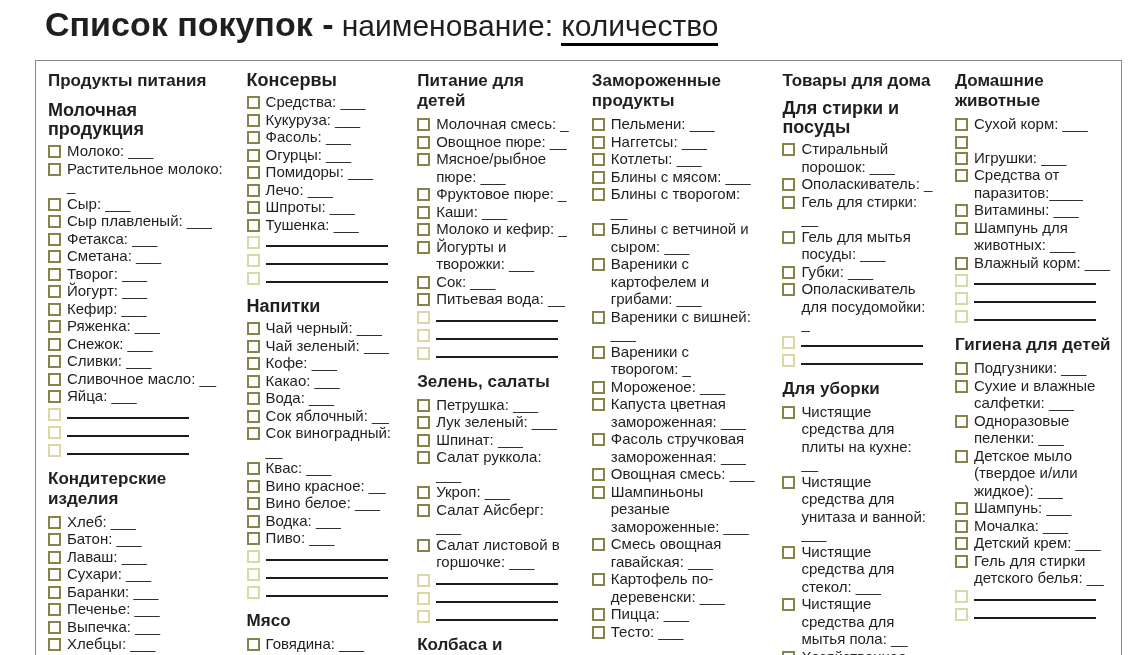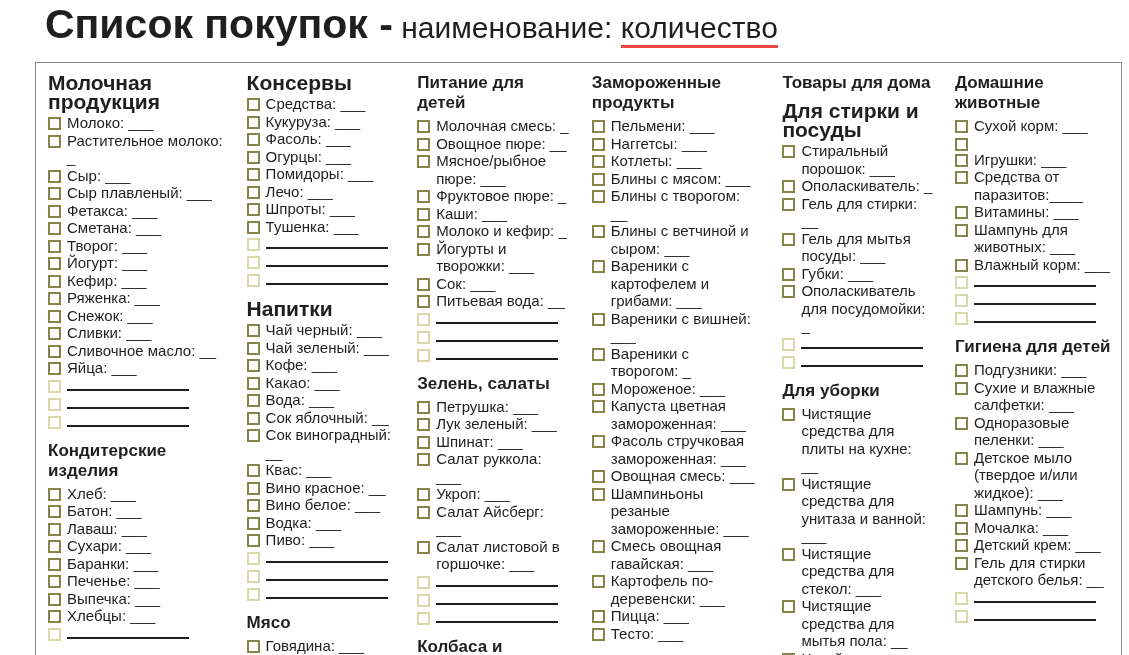--- a/index.html
+++ b/index.html
@@ -12,22 +12,22 @@
     font-family: "Liberation Sans", sans-serif;
     color: var(--ink, #1f1f1f);
   }
   .title {
     margin: 4px 0 0 45px;
     font-weight: normal;
     font-size: 30px;
     line-height: 40px;
     white-space: nowrap;
   }
-  .title .tb { font-weight: bold; font-size: 41px; }
-  .title .tu { border-bottom: 3px solid #ef4444; padding-bottom: 1px; }
+  .title .tb { font-weight: bold; font-size: 34px; }
+  .title .tu { border-bottom: 3px solid #000000; padding-bottom: 1px; }
   .box {
     box-sizing: border-box;
     margin: 14px 0 0 35px;
     width: 1087px;
     height: 620px;
     border: 1px solid var(--box-border, #8a8a8a);
     padding: 10px 10px 0 12px;
     display: flex;
     justify-content: space-between;
   }
@@ -38,21 +38,21 @@
   .col:nth-child(4) { width: 168px; }
   .col:nth-child(5) { width: 150px; }
   .col:nth-child(6) { width: 156px; }
   .h2 {
     font-size: 17px;
     font-weight: bold;
     line-height: 20px;
     margin: 10px 0 4px 0;
   }
   .h3 {
-    font-size: 21px;
+    font-size: 18px;
     font-weight: bold;
     line-height: 19px;
     margin: 10px 0 3px 0;
   }
   .col > .h2:first-child, .col > .h3:first-child { margin-top: 0; }
   .h3.tight { margin-top: 8px; }
   .row {
     display: flex;
     align-items: flex-start;
     font-size: 15px;
@@ -78,20 +78,21 @@
 </style>
 </head>
 <body>
 
 <h1 class="title"><span class="tb">Список покупок -</span>
 <span class="tn">наименование:</span>
 <span class="tu">количество</span></h1>
 
 <div class="box" id="list-box">
     <div class="col">
+      <div class="h2">Продукты питания</div>
       <div class="h3">Молочная продукция</div>
       <div class="row">
         <span class="cb"></span>
         <div class="txt">Молоко: ___</div>
       </div>
       <div class="row">
         <span class="cb"></span>
         <div class="txt">Растительное молоко: _</div>
       </div>
       <div class="row">

